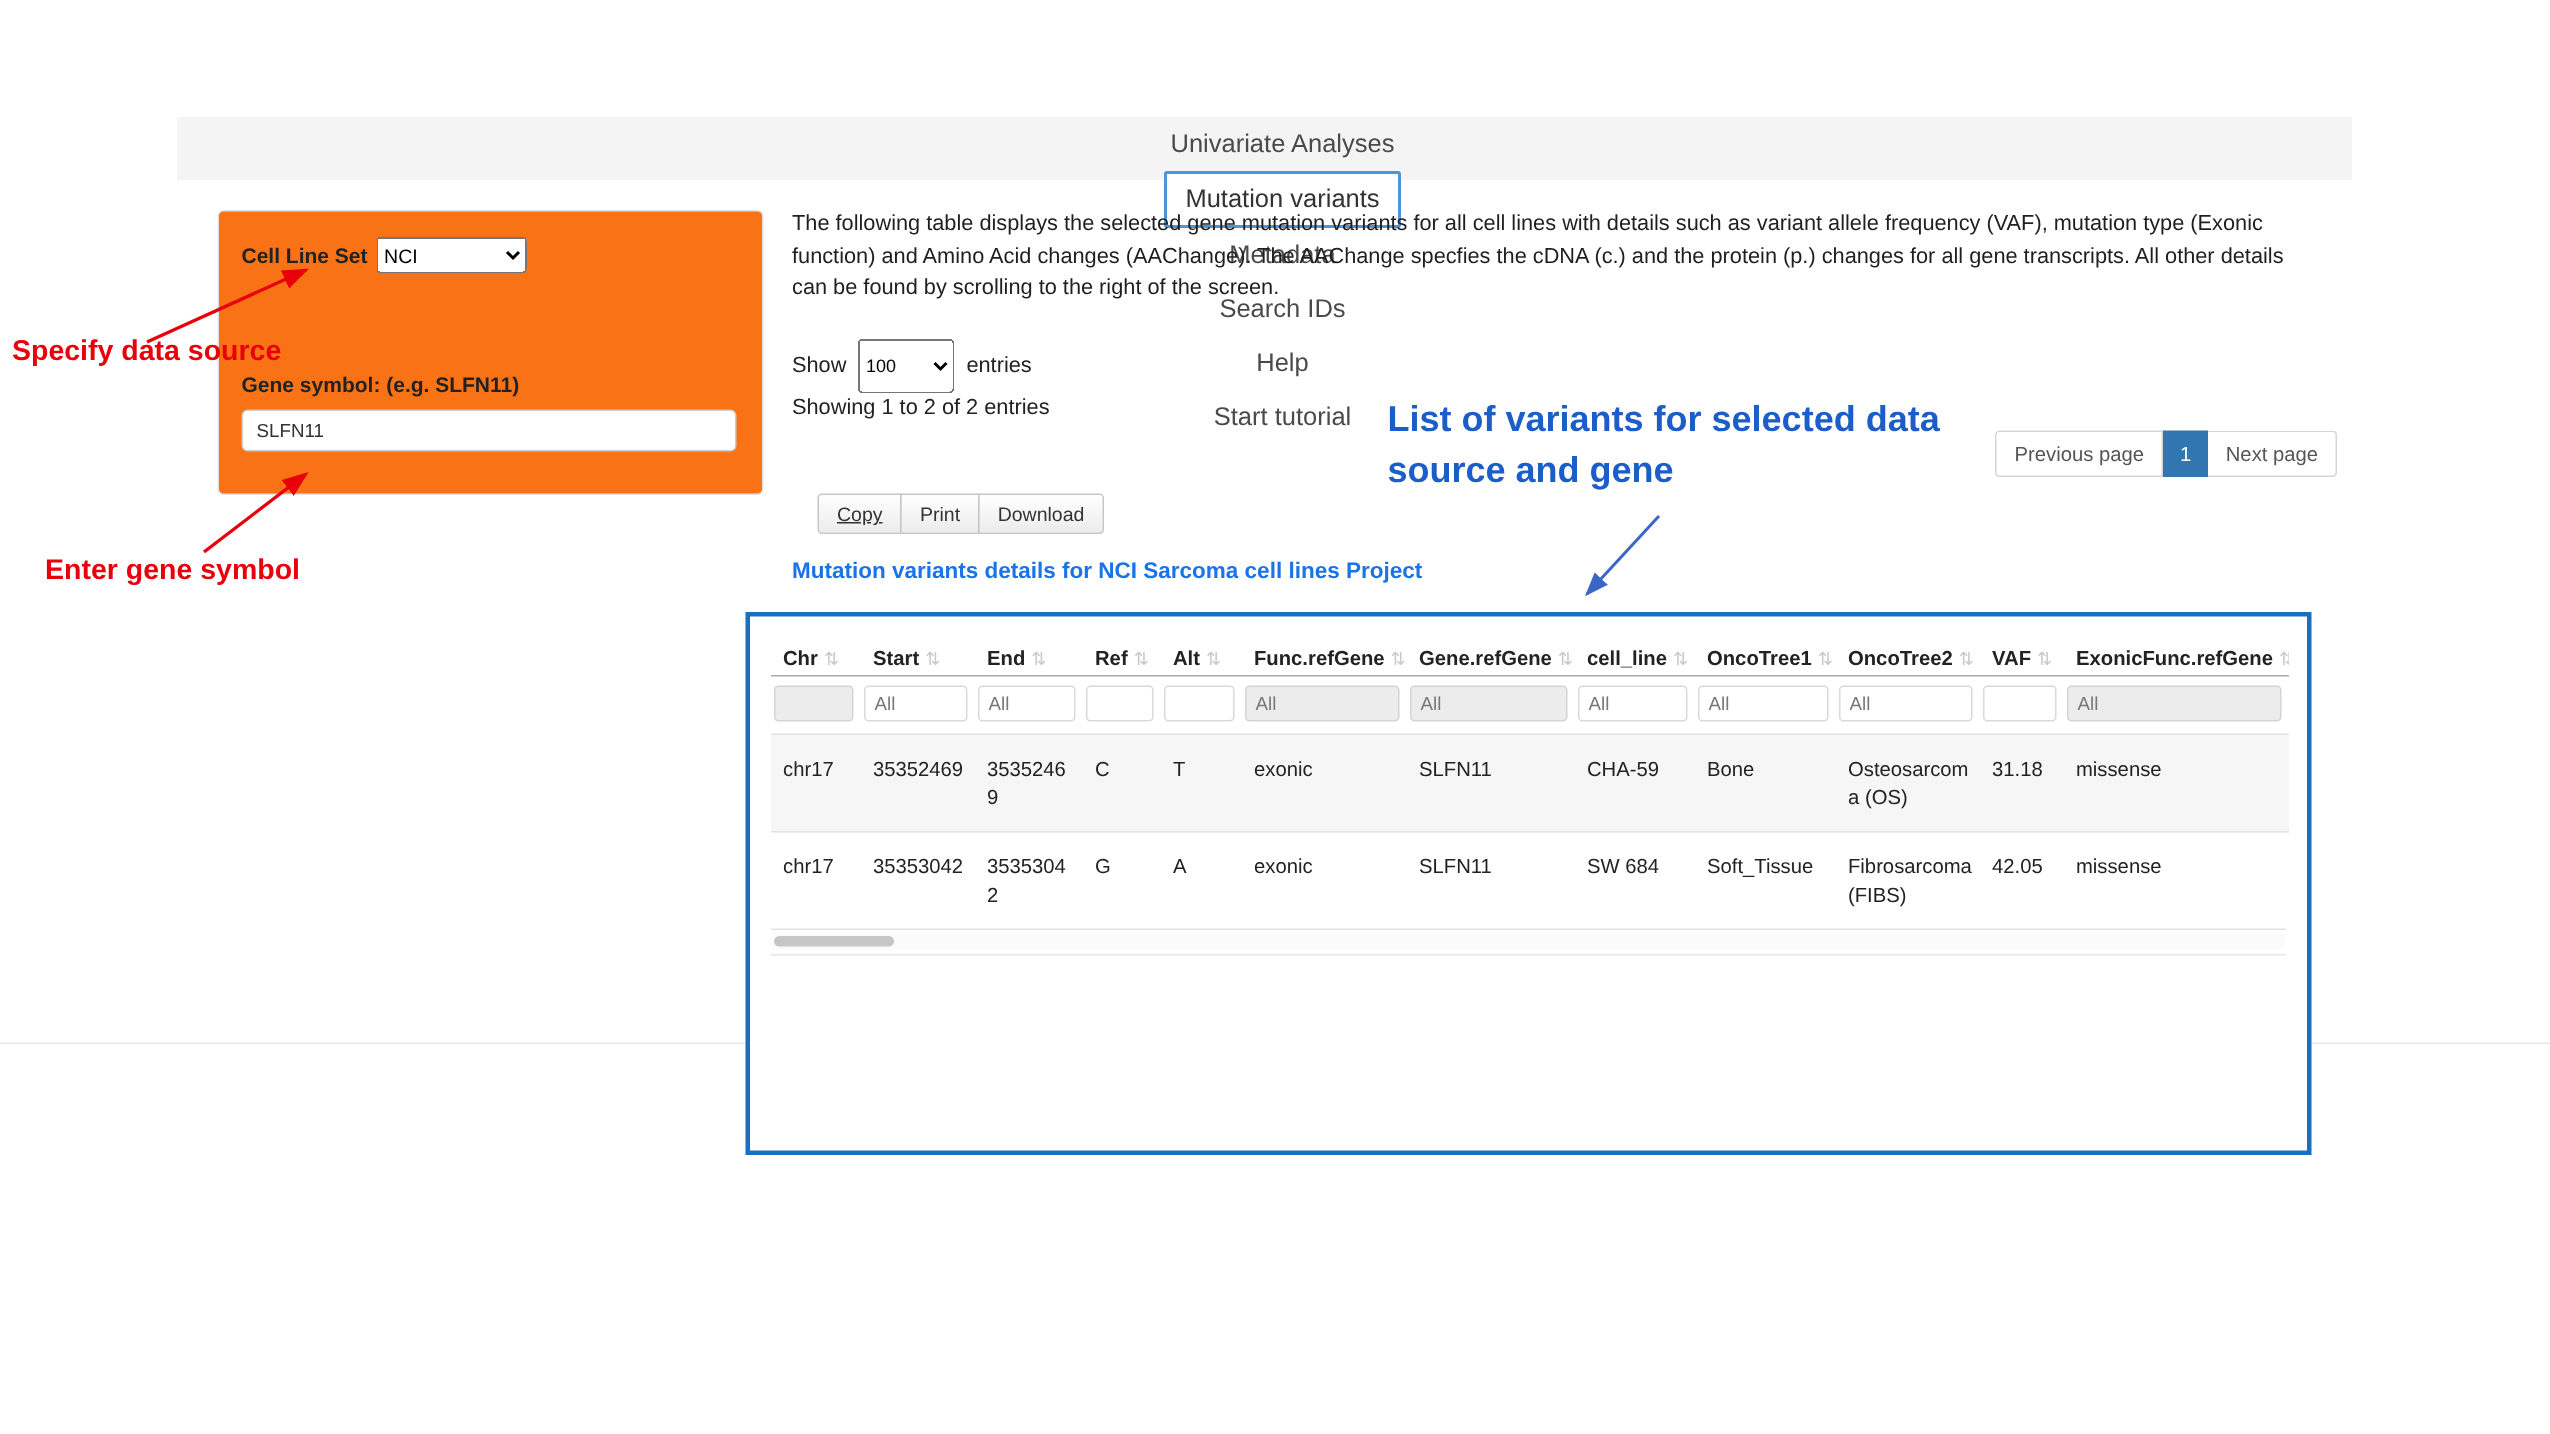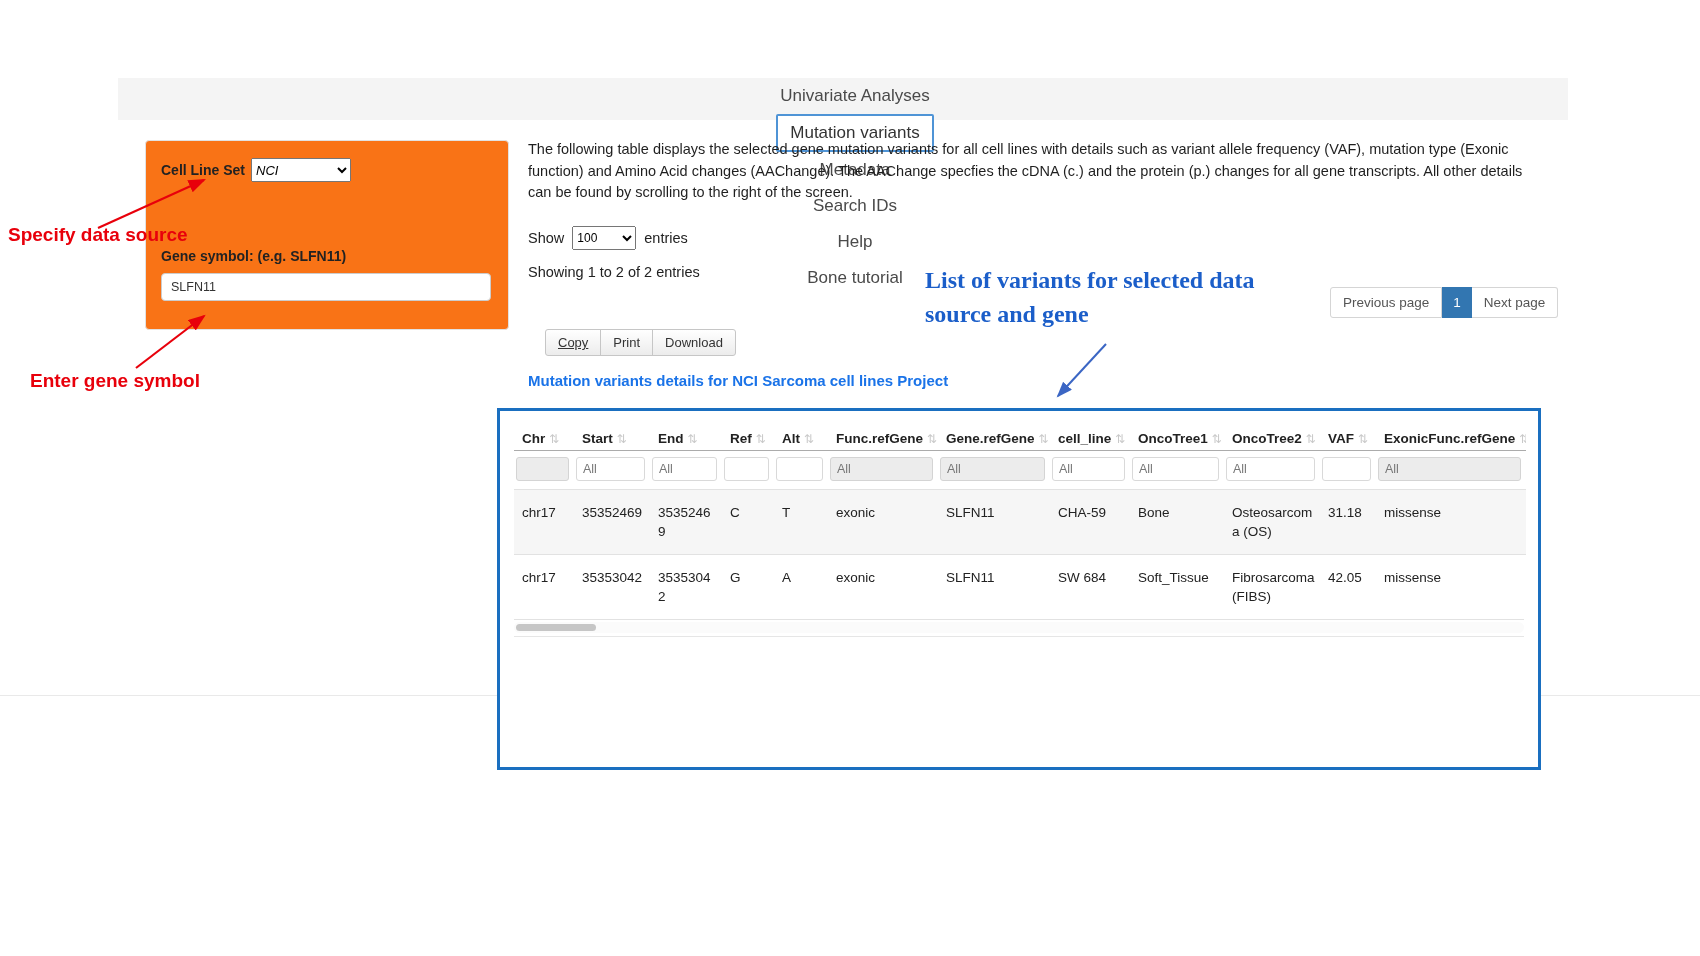--- a/index.html
+++ b/index.html
@@ -11,47 +11,47 @@
   .navbar { position:absolute; left:118px; top:78px; width:1450px; height:42px;
             background:#f4f4f4; display:flex; align-items:center; padding-left:24px; z-index:2;flex-direction:column; }
   .nav-tab { font-size:17px; color:#4a4a4a; padding:8px 13px; cursor:pointer; white-space:nowrap; }
   .nav-tab.active { background:#ffffff; border:2px solid #4f94d6; color:#333; padding:7px 12px; border-radius:2px; }
 
   
   .sidebar { position:absolute; left:145px; top:140px; width:364px; height:190px;
              background:#f97316; border:1px solid #e2e2e2; border-radius:4px; padding:17px 15px; z-index:2; }
   .inline-row { display:flex; align-items:center; gap:6px; }
   .field-label { font-weight:bold; font-size:14px; color:#222; }
-  .cls-select { height:24px; font-size:13px; min-width:100px;font-style:italic; }
+  .cls-select { height:24px; font-size:13px; min-width:100px; }
   .gene-label { margin-top:66px; }
   .gene-input { margin-top:9px; width:330px; height:28px; border:1px solid #cccccc; border-radius:4px;
                 padding:0 9px; font-size:12.5px; color:#333; background:#fff; }
 
   
   .red-note { position:absolute; font-weight:bold; font-size:19px; z-index:4; }
   .red-note-1 { left:8px; top:224px; }
   .red-note-2 { left:30px; top:370px; }
 
   
   .description { position:absolute; left:528px; top:139px; width:996px; font-size:14.5px;
                  color:#1f1f1f; line-height:21.5px; z-index:2; }
   .show-row { position:absolute; left:528px; top:226px; display:flex; align-items:center; gap:8px;
               font-size:14.5px; z-index:2; }
-  .show-select { height:24px; font-size:12px; width:64px; }
+  .show-select { height:36px; font-size:12px; width:64px; }
   .showing-text { position:absolute; left:528px; top:264px; font-size:14.5px; z-index:2; }
 
   .btn-group { position:absolute; left:528px; top:329px; display:flex; z-index:2; }
   .dt-button { border:1px solid #c6c6c6; background:linear-gradient(#ffffff,#ececec);
                padding:5px 12px; font-size:13px; color:#333; margin-left:-1px; cursor:pointer; }
   .dt-button:first-child { border-radius:3px 0 0 3px; margin-left:17px;text-decoration:underline; }
   .dt-button:last-child { border-radius:0 3px 3px 0; }
 
   .table-title { position:absolute; left:528px; top:372px; font-size:15px; font-weight:bold; z-index:2; cursor:pointer; }
 
-  .blue-note { position:absolute; left:925px; top:263px; font-weight:bold; font-size:24px; line-height:34px; z-index:4;font-family:Liberation Serif, serif; }
+  .blue-note { position:absolute; left:925px; top:263px; font-weight:bold; font-size:24px; line-height:34px; z-index:4; }
 
   
   .pagination { position:absolute; left:1330px; top:287px; display:flex; align-items:center;
                 font-size:13.5px; z-index:2;border-radius:11px; }
   .page-btn { border:1px solid #d5d5d5; background:#fff; color:#555; padding:7px 12px; cursor:pointer; }
   .page-btn.prev { border-radius:3px 0 0 3px; }
   .page-btn.next { border-radius:0 3px 3px 0; border-left:none; }
   .page-current { color:#fff; padding:7px 10px; border:1px solid transparent; cursor:pointer; }
 
   
@@ -82,21 +82,21 @@
 <body>
 
 <div class="page">
 
   <div class="navbar">
     <div class="nav-tab">Univariate Analyses</div>
     <div class="nav-tab active">Mutation variants</div>
     <div class="nav-tab">Metadata</div>
     <div class="nav-tab">Search IDs</div>
     <div class="nav-tab">Help</div>
-    <div class="nav-tab">Bone tutorial</div>
+    <div class="nav-tab">Start tutorial</div>
   </div>
 
   <div class="sidebar">
     <div class="inline-row">
       <span class="field-label">Cell Line Set</span>
       <select class="cls-select">
         <option>NCI</option>
       </select>
     </div>
     <div class="field-label gene-label">Gene symbol: (e.g. SLFN11)</div>

